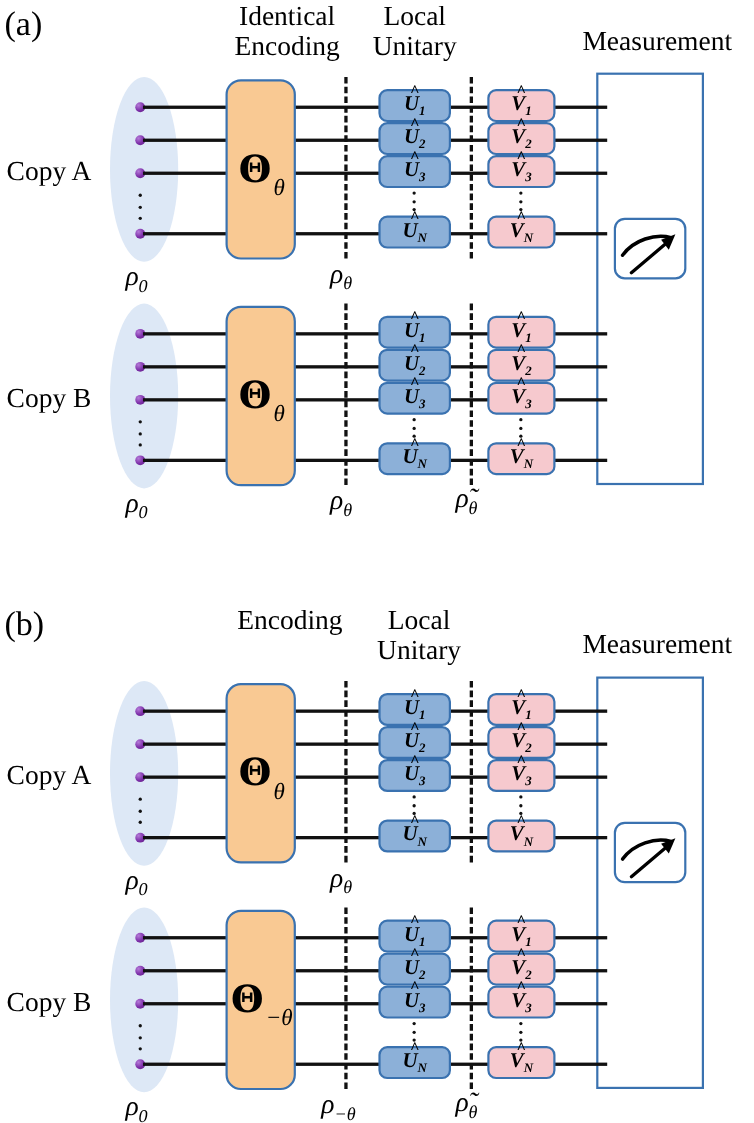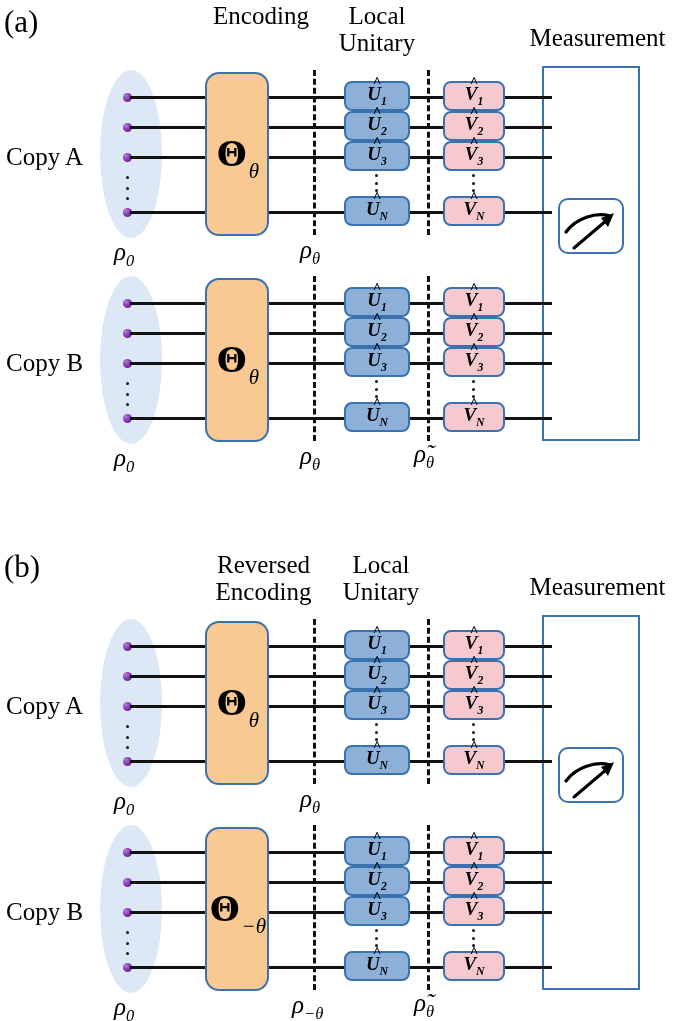--- a/index.html
+++ b/index.html
@@ -39,20 +39,21 @@
   .gauge svg{display:block;}
 </style>
 </head>
 <body>
 
 <div class="panel" style="top:0;height:500px;">
 
   <div class="plabel" style="left:4px;top:6px;">(a)</div>
 
   <div class="hdr" style="left:196px;top:2px;width:130px;">
+    <div>Identical</div>
     <div>Encoding</div>
   </div>
   <div class="hdr" style="left:325px;top:2px;width:104px;">
     <div>Local</div>
     <div>Unitary</div>
   </div>
   <div class="hdr" style="left:510px;top:24px;width:175px;">Measurement</div>
 
   <div class="measbox" style="left:542px;top:66px;width:98px;height:375px;"></div>
   <div class="gauge" style="left:558px;top:198px;width:66px;height:56px;">
@@ -207,21 +208,20 @@
       <i></i>
       <i></i>
     </div>
 </div>
 
 <div class="panel" style="top:537px;height:484px;">
 
   <div class="plabel" style="left:4px;top:14px;">(b)</div>
 
   <div class="hdr" style="left:196px;top:14px;width:135px;">
-    <div>Reversed</div>
     <div>Encoding</div>
   </div>
   <div class="hdr" style="left:329px;top:14px;width:104px;">
     <div>Local</div>
     <div>Unitary</div>
   </div>
   <div class="hdr" style="left:510px;top:36px;width:175px;">Measurement</div>
 
   <div class="measbox" style="left:542px;top:78px;width:98px;height:375px;"></div>
   <div class="gauge" style="left:558px;top:210px;width:66px;height:56px;">

